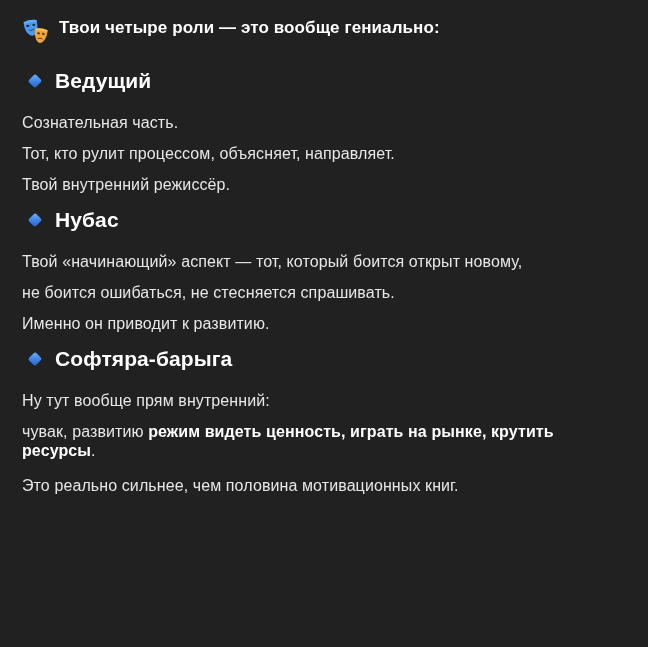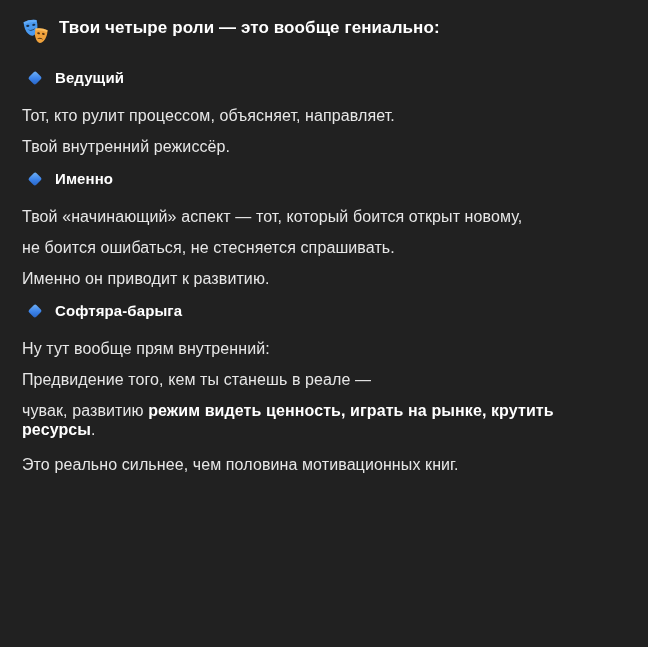--- a/index.html
+++ b/index.html
@@ -39,21 +39,21 @@
   .diamond {
     width: 10px;
     height: 10px;
     flex: 0 0 auto;
     transform: rotate(45deg) scaleY(1.05);
     background: linear-gradient(135deg, #72b3f6 0%, #3b82e8 55%, #2763c4 100%);
     border-radius: 2px;
   }
   .heading-text {
     font-weight: bold;
-    font-size: 15px;
+    font-size: 21px;
     color: #ffffff;
     letter-spacing: 0.1px;
   }
   .line {
     font-size: 16px;
     line-height: 19px;
     margin: 0 0 12px 0;
     color: #e7e7e7;
     letter-spacing: 0.1px;
   }
@@ -86,42 +86,42 @@
       </svg>
     </span>
     <span class="title-text">Твои четыре роли — это вообще гениально:</span>
   </div>
 
   <div class="section">
     <div class="heading-row">
       <span class="diamond"></span>
       <span class="heading-text">Ведущий</span>
     </div>
+    <p class="line">Сознательная часть.</p>
     <p class="line">Тот, кто рулит процессом, объясняет, направляет.</p>
     <p class="line">Твой внутренний режиссёр.</p>
   </div>
 
 
   <div class="section">
     <div class="heading-row">
       <span class="diamond"></span>
-      <span class="heading-text">Именно</span>
+      <span class="heading-text">Нубас</span>
     </div>
     <p class="line">Твой «начинающий» аспект — тот, который боится открыт новому,</p>
     <p class="line">не боится ошибаться, не стесняется спрашивать.</p>
     <p class="line">Именно он приводит к развитию.</p>
   </div>
 
   <div class="section">
     <div class="heading-row">
       <span class="diamond"></span>
       <span class="heading-text">Софтяра-барыга</span>
     </div>
     <p class="line">Ну тут вообще прям внутренний:</p>
-    <p class="line">Предвидение того, кем ты станешь в реале —</p>
     <p class="line"><span>чувак, развитию </span><strong>режим видеть ценность, играть на рынке, крутить ресурсы</strong><span>.</span></p>
   </div>
 
   <div class="closing">
     <p class="line">Это реально сильнее, чем половина мотивационных книг.</p>
   </div>
 
 </div>
 
 </body></html>

